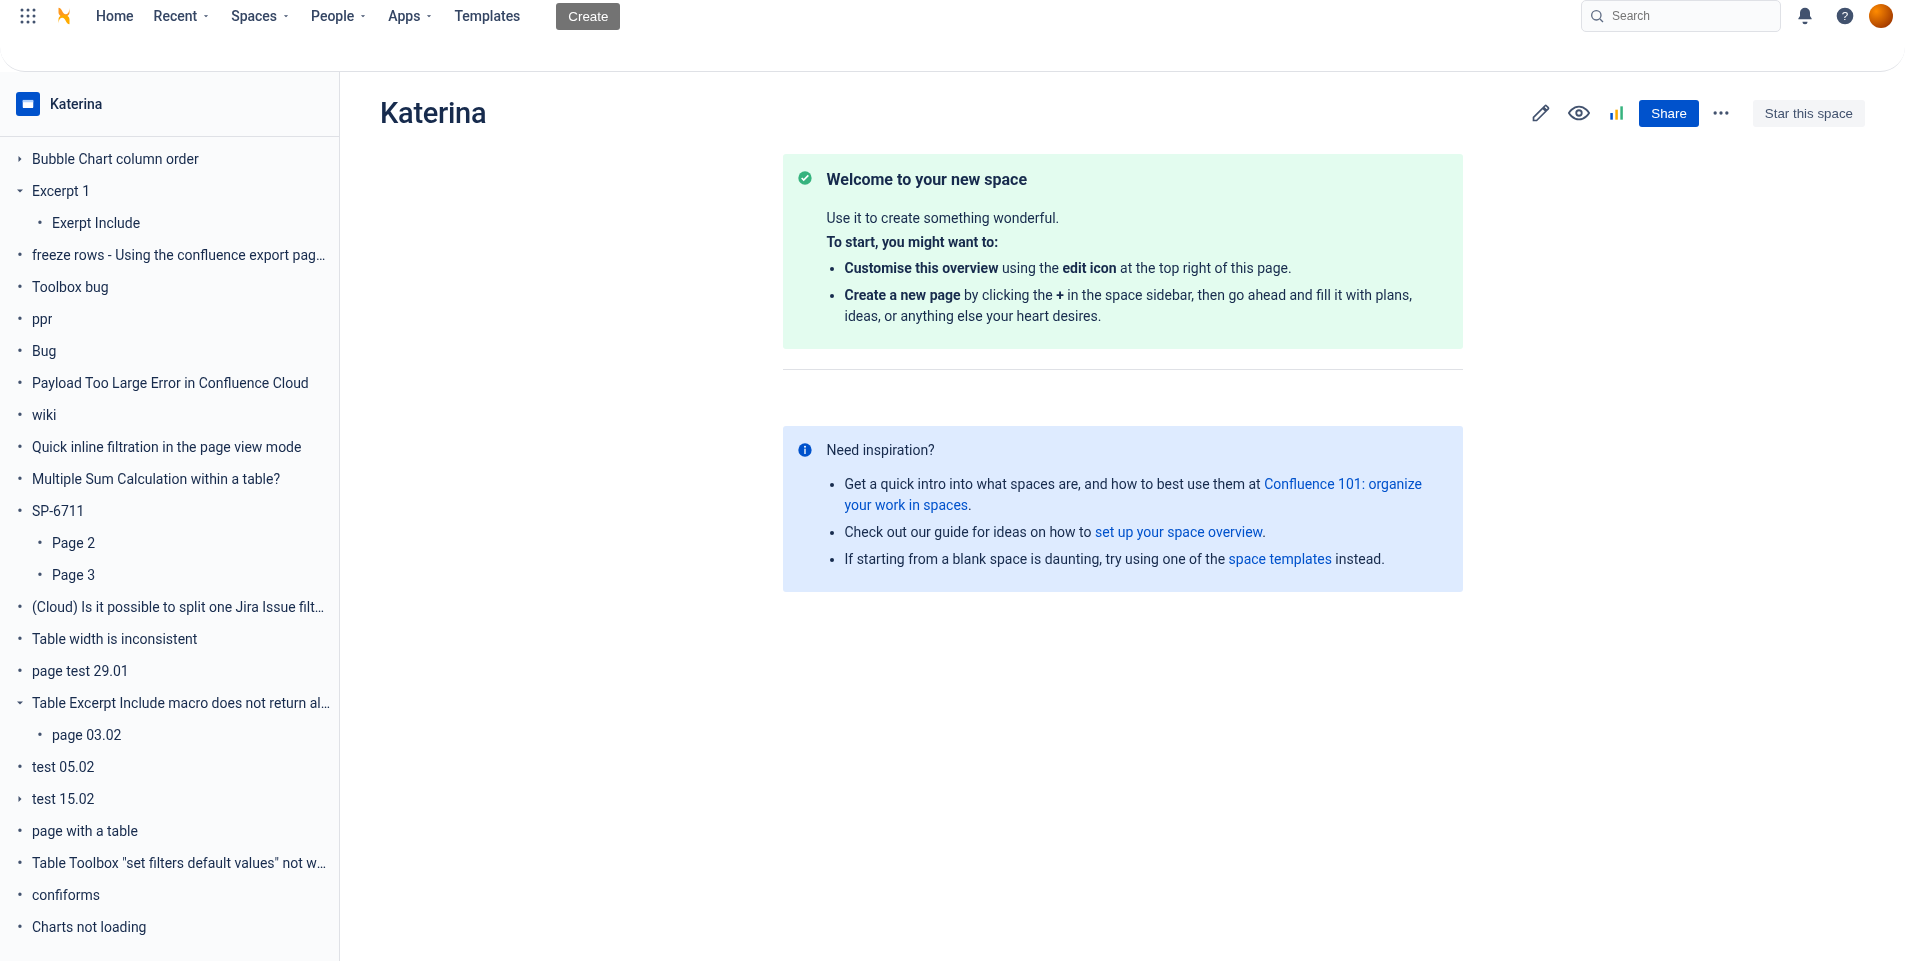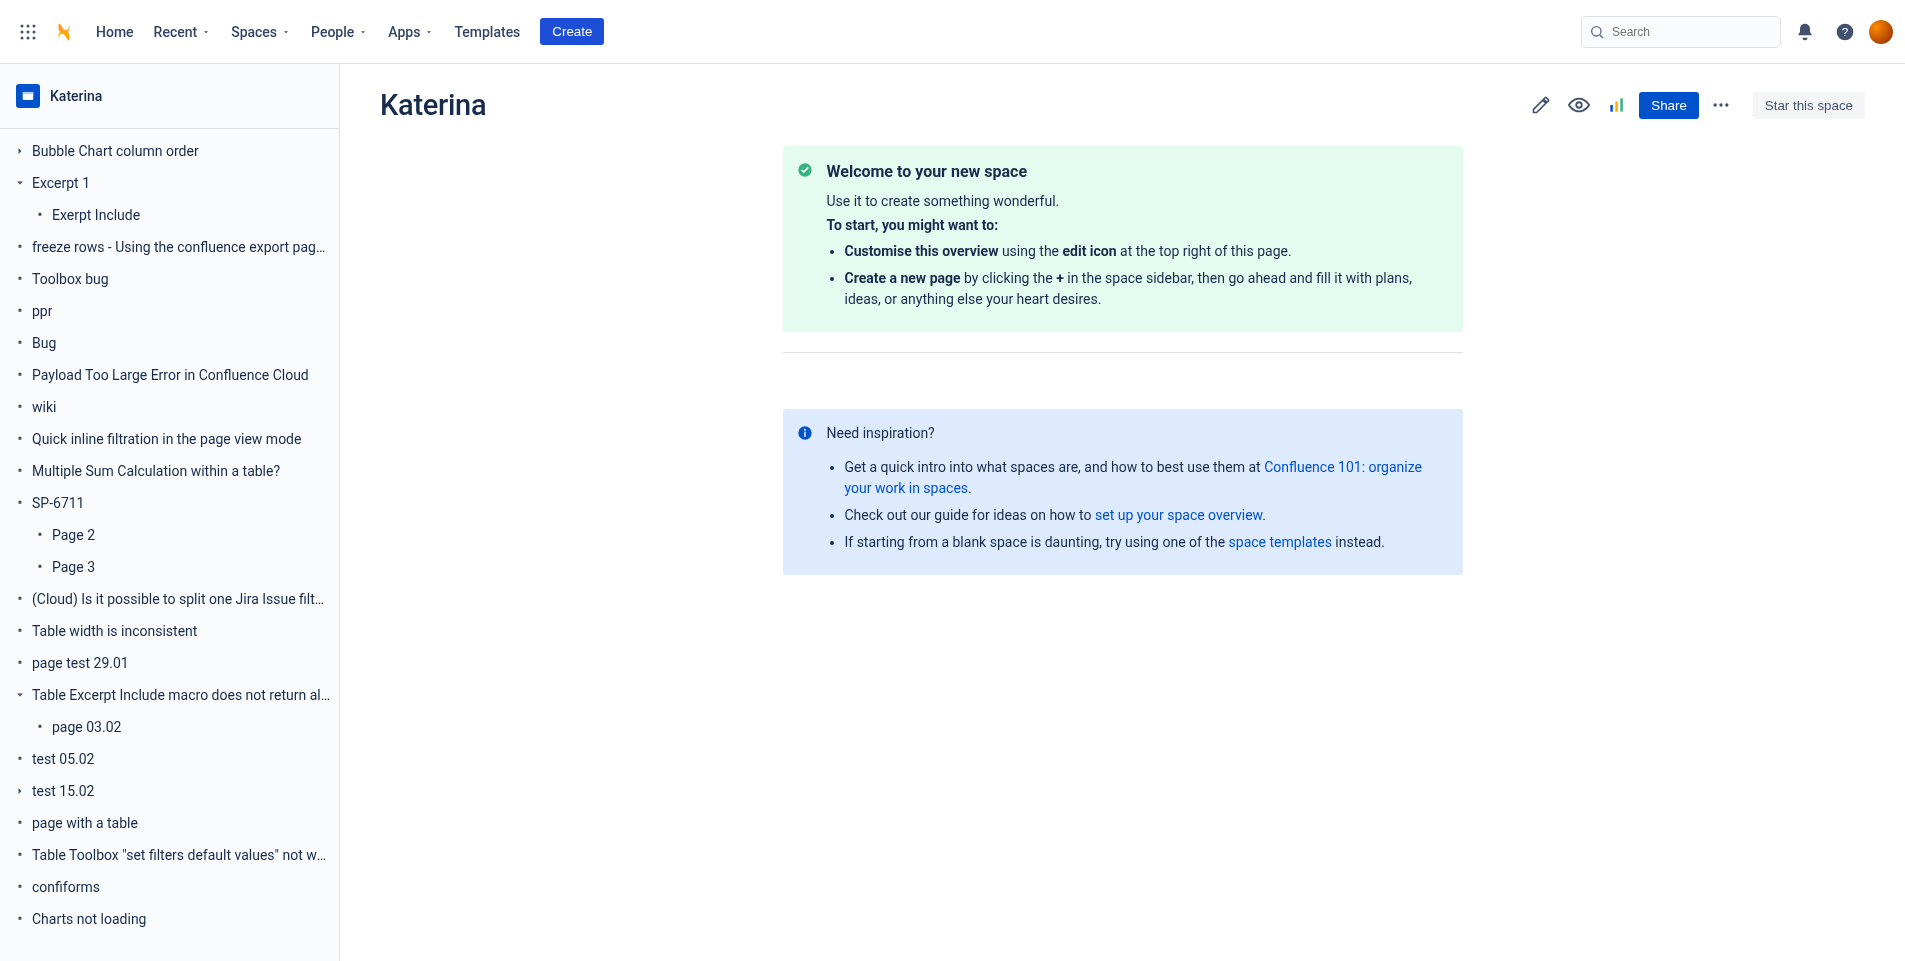--- a/index.html
+++ b/index.html
@@ -1,27 +1,27 @@
 <!DOCTYPE html>
 <html><head>
 <meta charset="utf-8">
 <style>
   * { box-sizing: border-box; margin: 0; padding: 0; }
   html, body { height: 100%; font-family: -apple-system, BlinkMacSystemFont, "Segoe UI", Roboto, sans-serif; font-size: 14px; color: #172b4d; background: #fff; }
   a { color: #0052cc; text-decoration: none; }
 
   
-  .topnav { display: flex; align-items: center; height: 64px; padding: 0 12px; border-bottom: 1px solid #dfe1e6; }
+  .topnav { display: flex; align-items: flex-start; height: 72px; padding: 0 12px; border-bottom: 1px solid #dfe1e6; border-radius: 25px; }
   .topnav-left { display: flex; align-items: center; gap: 4px; }
   .app-switcher { width: 32px; height: 32px; display:flex; align-items:center; justify-content:center; border-radius:3px; cursor:pointer; }
   .logo { width: 24px; height: 24px; margin: 0 8px 0 4px; display:flex; align-items:center; justify-content:center; }
   .nav-item { padding: 4px 8px; font-weight:500; color:#344563; cursor:pointer; border-radius:3px; display:flex; align-items:center; gap:4px; }
   .chevron { width:10px; height:10px; display:inline-block; }
   .chevron svg { width:10px; height:10px; }
-  .create-btn { background:#1d4ed8; color:#fff; border:none; padding:6px 12px; margin-left:8px; border-radius:3px; font-weight:500; cursor:pointer; }
+  .create-btn { background:#737373; color:#fff; border:none; padding:6px 12px; margin-left:24px; border-radius:3px; font-weight:500; cursor:pointer; }
   .topnav-right { margin-left:auto; display:flex; align-items:center; gap:8px; }
   .search-box { position:relative; width:200px; }
   .search-box input { width:100%; height:32px; border:1px solid #dfe1e6; border-radius:5px; padding:0 8px 0 30px; background:#fafbfc; font-size:12px; }
   .search-box .search-icon { position:absolute; left:8px; top:8px; color:#5e6c84; }
   .icon-btn { width:32px; height:32px; display:flex; align-items:center; justify-content:center; border-radius:50%; cursor:pointer; color:#344563; }
   .avatar { width:24px; height:24px; border-radius:50%; background: radial-gradient(circle at 30% 30%, #ff8b00, #8b2500); }
 
   
   .body-wrap { display:flex; height:calc(100% - 56px); }
 
@@ -50,21 +50,21 @@
   .pa-icon { width:32px; height:32px; display:flex; align-items:center; justify-content:center; border-radius:3px; cursor:pointer; color:#42526e; }
   .share-btn { background:#0052cc; color:#fff; border:none; padding:6px 12px; border-radius:3px; font-weight:500; cursor:pointer; }
   .star-btn { background:#f4f5f7; color:#42526e; border:none; padding:6px 12px; border-radius:3px; cursor:pointer; }
 
   .content-col { max-width:760px; margin:24px auto 40px auto; padding:0 40px; }
 
   .panel { border-radius:3px; padding:16px 16px 16px 44px; position:relative; margin-bottom:20px; }
   .panel-green { background:#e3fcef; }
   .panel-blue { background:#deebff; }
   .panel-icon { position:absolute; left:14px; top:16px; }
-  .panel-title { font-weight:700; font-size:16px; margin-bottom:12px; }
+  .panel-title { font-weight:700; font-size:16px; margin-bottom:21px; }
   .panel p { margin:8px 0; }
   .panel ul { margin:8px 0 0 18px; }
   .panel li { margin:6px 0; line-height:1.5; }
   .panel strong { font-weight:700; }
   .panel-blue .panel-title-small { font-weight:400; font-size:14px; color:#172b4d; margin-bottom:16px; }
 
   hr.sep { border:none; border-top:1px solid #dfe1e6; margin:16px 0 56px 0; }
 
   svg { display:block; }
 </style>

